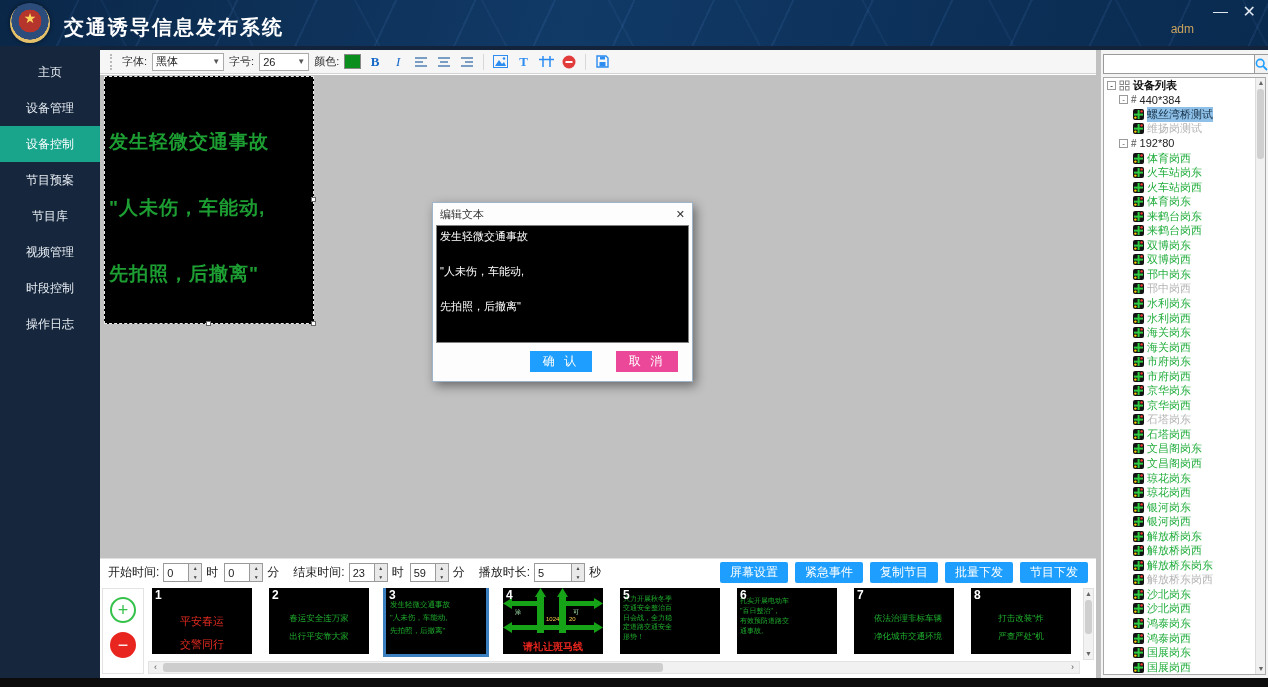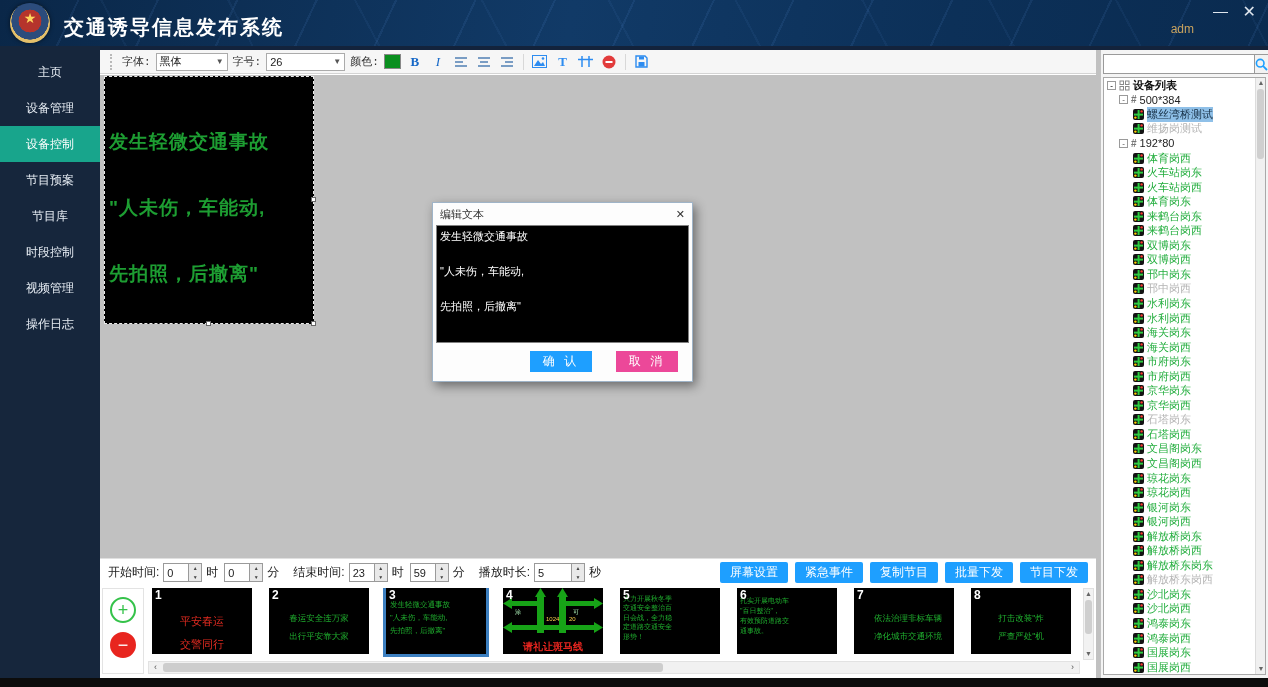--- a/index.html
+++ b/index.html
@@ -27,24 +27,24 @@
   .sidebar { position:absolute; left:0; top:46px; width:100px; height:632px; background:#16263c; padding-top:8px; }
   .side-item { height:36px; line-height:36px; text-align:center; color:#e7edf4; font-size:12px; cursor:pointer; }
   .side-item.active { background:#18a58c; color:#fff; }
 
   
   .main { position:absolute; left:100px; top:50px; width:996px; height:628px; background:#fff; }
 
   .toolbar { position:absolute; left:0; top:0; width:996px; height:24px; background:#f6f6f6;
     border-bottom:1px solid #d4d4d4; display:flex; align-items:center; gap:5px; padding:0 6px 0 10px; }
   .grip { width:3px; height:16px; border-left:2px dotted #b9b9b9; margin-right:4px; }
-  .tb-label { font-size:11px; color:#333;font-family:Liberation Mono, monospace; }
+  .tb-label { font-size:11px; color:#333; }
   .tb-select { display:flex; align-items:center; justify-content:space-between; width:72px; height:18px;
     border:1px solid #ababab; background:#fff; font-size:11px; color:#222; padding:0 3px; }
-  .tb-select.small { width:79px; }
+  .tb-select.small { width:50px; }
   .tb-select .car { font-size:8px; color:#555; }
   .swatch { width:17px; height:15px; background:#0a8f1f; border:1px solid #888; }
   .tbtn { display:flex; align-items:center; justify-content:center; width:18px; height:18px; cursor:pointer; }
   .tbtn.bold { color:#1668c7; font-weight:bold; font-size:13px; font-family:"Liberation Serif",serif; }
   .tbtn.italic { color:#1668c7; font-style:italic; font-size:13px; font-family:"Liberation Serif",serif; }
   .sep { width:1px; height:16px; background:#d8d8d8; margin:0 2px; }
 
   .canvas { position:absolute; left:0; top:25px; width:996px; height:483px; background:#c1c1c1; }
   .led { position:absolute; left:4px; top:1px; width:210px; height:248px; background:#000;
     border:1px dashed #e8e8e8; }
@@ -155,22 +155,22 @@
     <div class="win-close">✕</div>
   </div>
   <div class="hdr-strip"></div>
 
   <div class="sidebar">
       <div class="side-item">主页</div>
       <div class="side-item">设备管理</div>
       <div class="side-item active">设备控制</div>
       <div class="side-item">节目预案</div>
       <div class="side-item">节目库</div>
+      <div class="side-item">视频管理</div>
       <div class="side-item">时段控制</div>
-      <div class="side-item">视频管理</div>
       <div class="side-item">操作日志</div>
     </div>
 
   <div class="main">
 
     <div class="toolbar">
       <div class="grip"></div>
       <span class="tb-label">字体:</span>
       <div class="tb-select">
         <span>黑体</span>
@@ -421,21 +421,21 @@
                   <rect x="1" y="6.5" width="3.5" height="3.5"></rect>
                   <rect x="6.5" y="6.5" width="3.5" height="3.5"></rect>
                 </g>
               </svg>
             </span>
             <span class="nlabel">设备列表</span>
           </div>
           <div class="trow group">
             <span class="xbox">-</span>
             <span class="gicon">#</span>
-            <span class="nlabel">500*384</span>
+            <span class="nlabel">440*384</span>
           </div>
           <div class="trow leaf selected">
             <span class="sigicon">
               <svg width="11" height="11">
                 <rect width="11" height="11" rx="2" fill="#131313"></rect>
                 <rect x="4.6" y="1" width="2" height="9" fill="#2ecc40"></rect>
                 <rect x="1" y="4.6" width="9" height="2" fill="#2ecc40"></rect>
                 <circle cx="8.6" cy="2.4" r="1.2" fill="#ff3b30"></circle>
                 <circle cx="2.4" cy="8.6" r="1.2" fill="#ffcc00"></circle>
               </svg>

